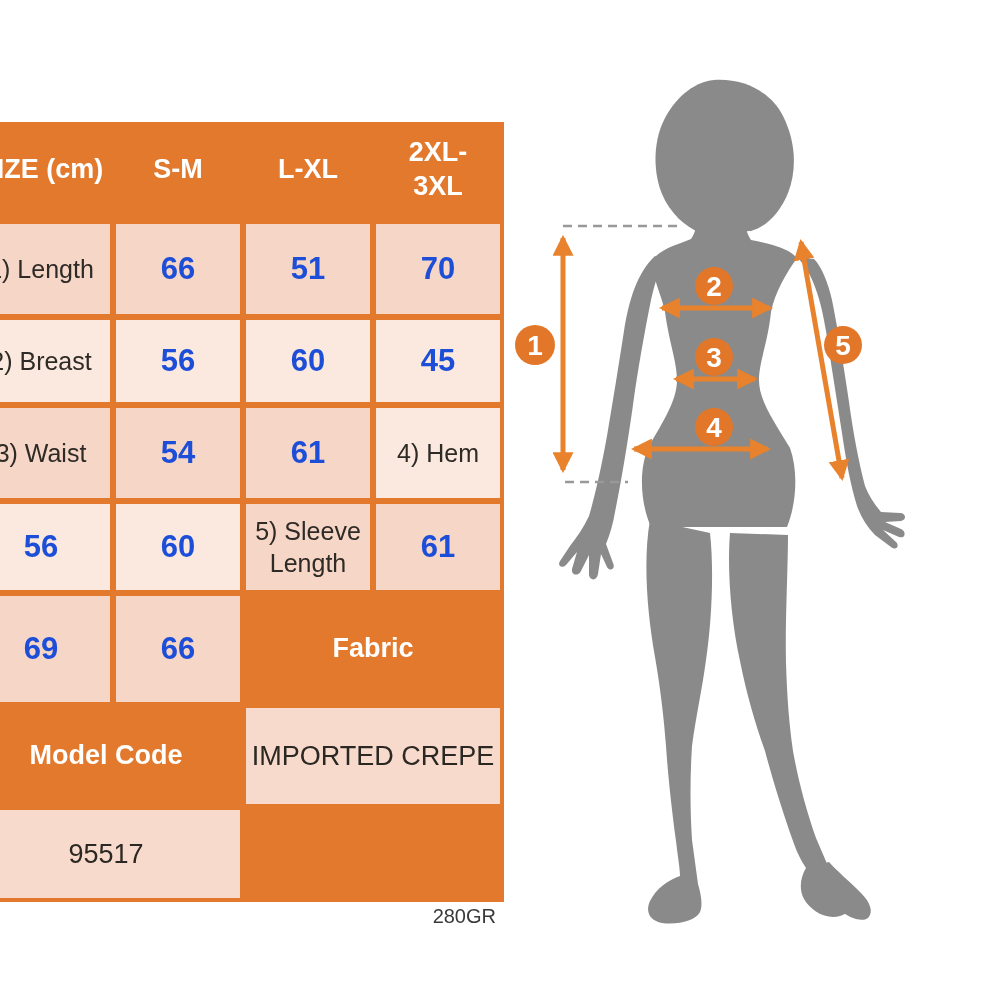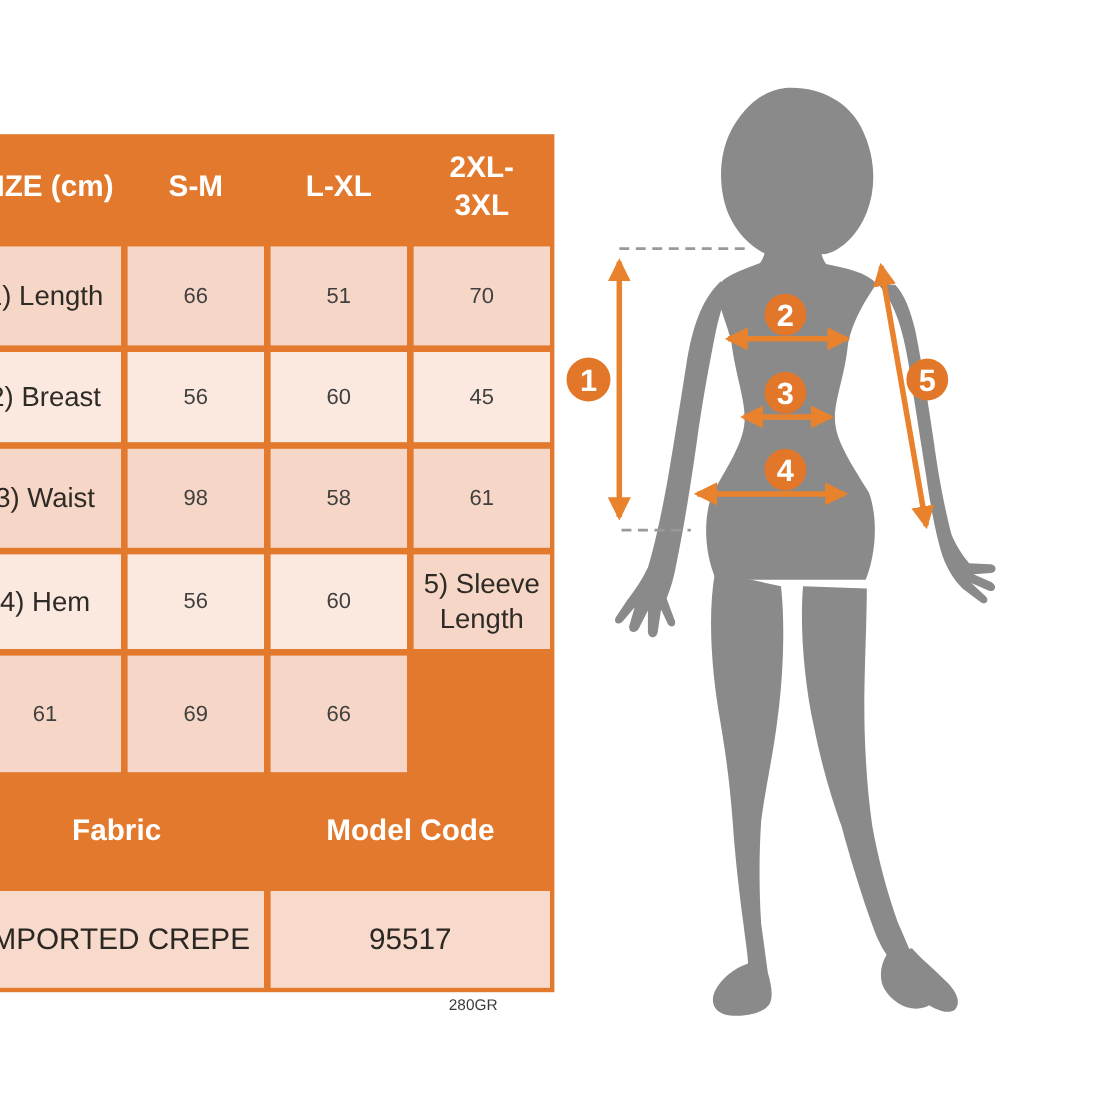--- a/index.html
+++ b/index.html
@@ -14,29 +14,29 @@
     grid-template-columns:138px 124px 124px 124px;
     grid-template-rows:96px 90px 82px 90px 86px 106px 96px 88px;
     gap:6px;
     background:#E2792C;
     padding:0 4px 4px 0;
   }
   .cell{display:flex;align-items:center;justify-content:center;text-align:center;}
   .band-cell{color:#ffffff;font-weight:bold;font-size:27px;line-height:1.25;}
   .band-cell .wrapnarrow{display:inline-block;max-width:86px;}
   .label-cell{font-size:25px;color:#2e2a26;line-height:1.3;}
-  .value-cell{font-size:20px;color:#404040;}
+  .value-cell{font-size:31px;color:#1d4ed8;font-weight:bold;}
   .row-dark{background:#F6D6C6;}
   .row-light{background:#FBE9DF;}
   .footer-value{background:#F7DACB;font-size:27px;color:#2b2723;}
   .span2{grid-column:span 2;}
   
   .weight-note{
     position:absolute;left:408px;top:905px;width:88px;
-    font-size:14px;color:#3a3a3a;
+    text-align:right;font-size:20px;color:#3a3a3a;
   }
   
   .figure-svg{position:absolute;left:500px;top:55px;}
   .marker-num{
     fill:#ffffff;font-family:"Liberation Sans",sans-serif;
     font-size:28px;font-weight:bold;text-anchor:middle;
   }
 </style>
 </head>
 <body>
@@ -56,22 +56,21 @@
     <div class="cell value-cell row-dark">66</div>
     <div class="cell value-cell row-dark">51</div>
     <div class="cell value-cell row-dark">70</div>
 
     <div class="cell label-cell row-light">2) Breast</div>
     <div class="cell value-cell row-light">56</div>
     <div class="cell value-cell row-light">60</div>
     <div class="cell value-cell row-light">45</div>
 
     <div class="cell label-cell row-dark">3) Waist</div>
-    <div class="cell value-cell row-dark">98</div>
-    <div class="cell value-cell row-dark">58</div>
+    <div class="cell value-cell row-dark">54</div>
     <div class="cell value-cell row-dark">61</div>
 
     <div class="cell label-cell row-light">4) Hem</div>
     <div class="cell value-cell row-light">56</div>
     <div class="cell value-cell row-light">60</div>
 
     <div class="cell label-cell row-dark">5) Sleeve Length</div>
     <div class="cell value-cell row-dark">61</div>
     <div class="cell value-cell row-dark">69</div>
     <div class="cell value-cell row-dark">66</div>

